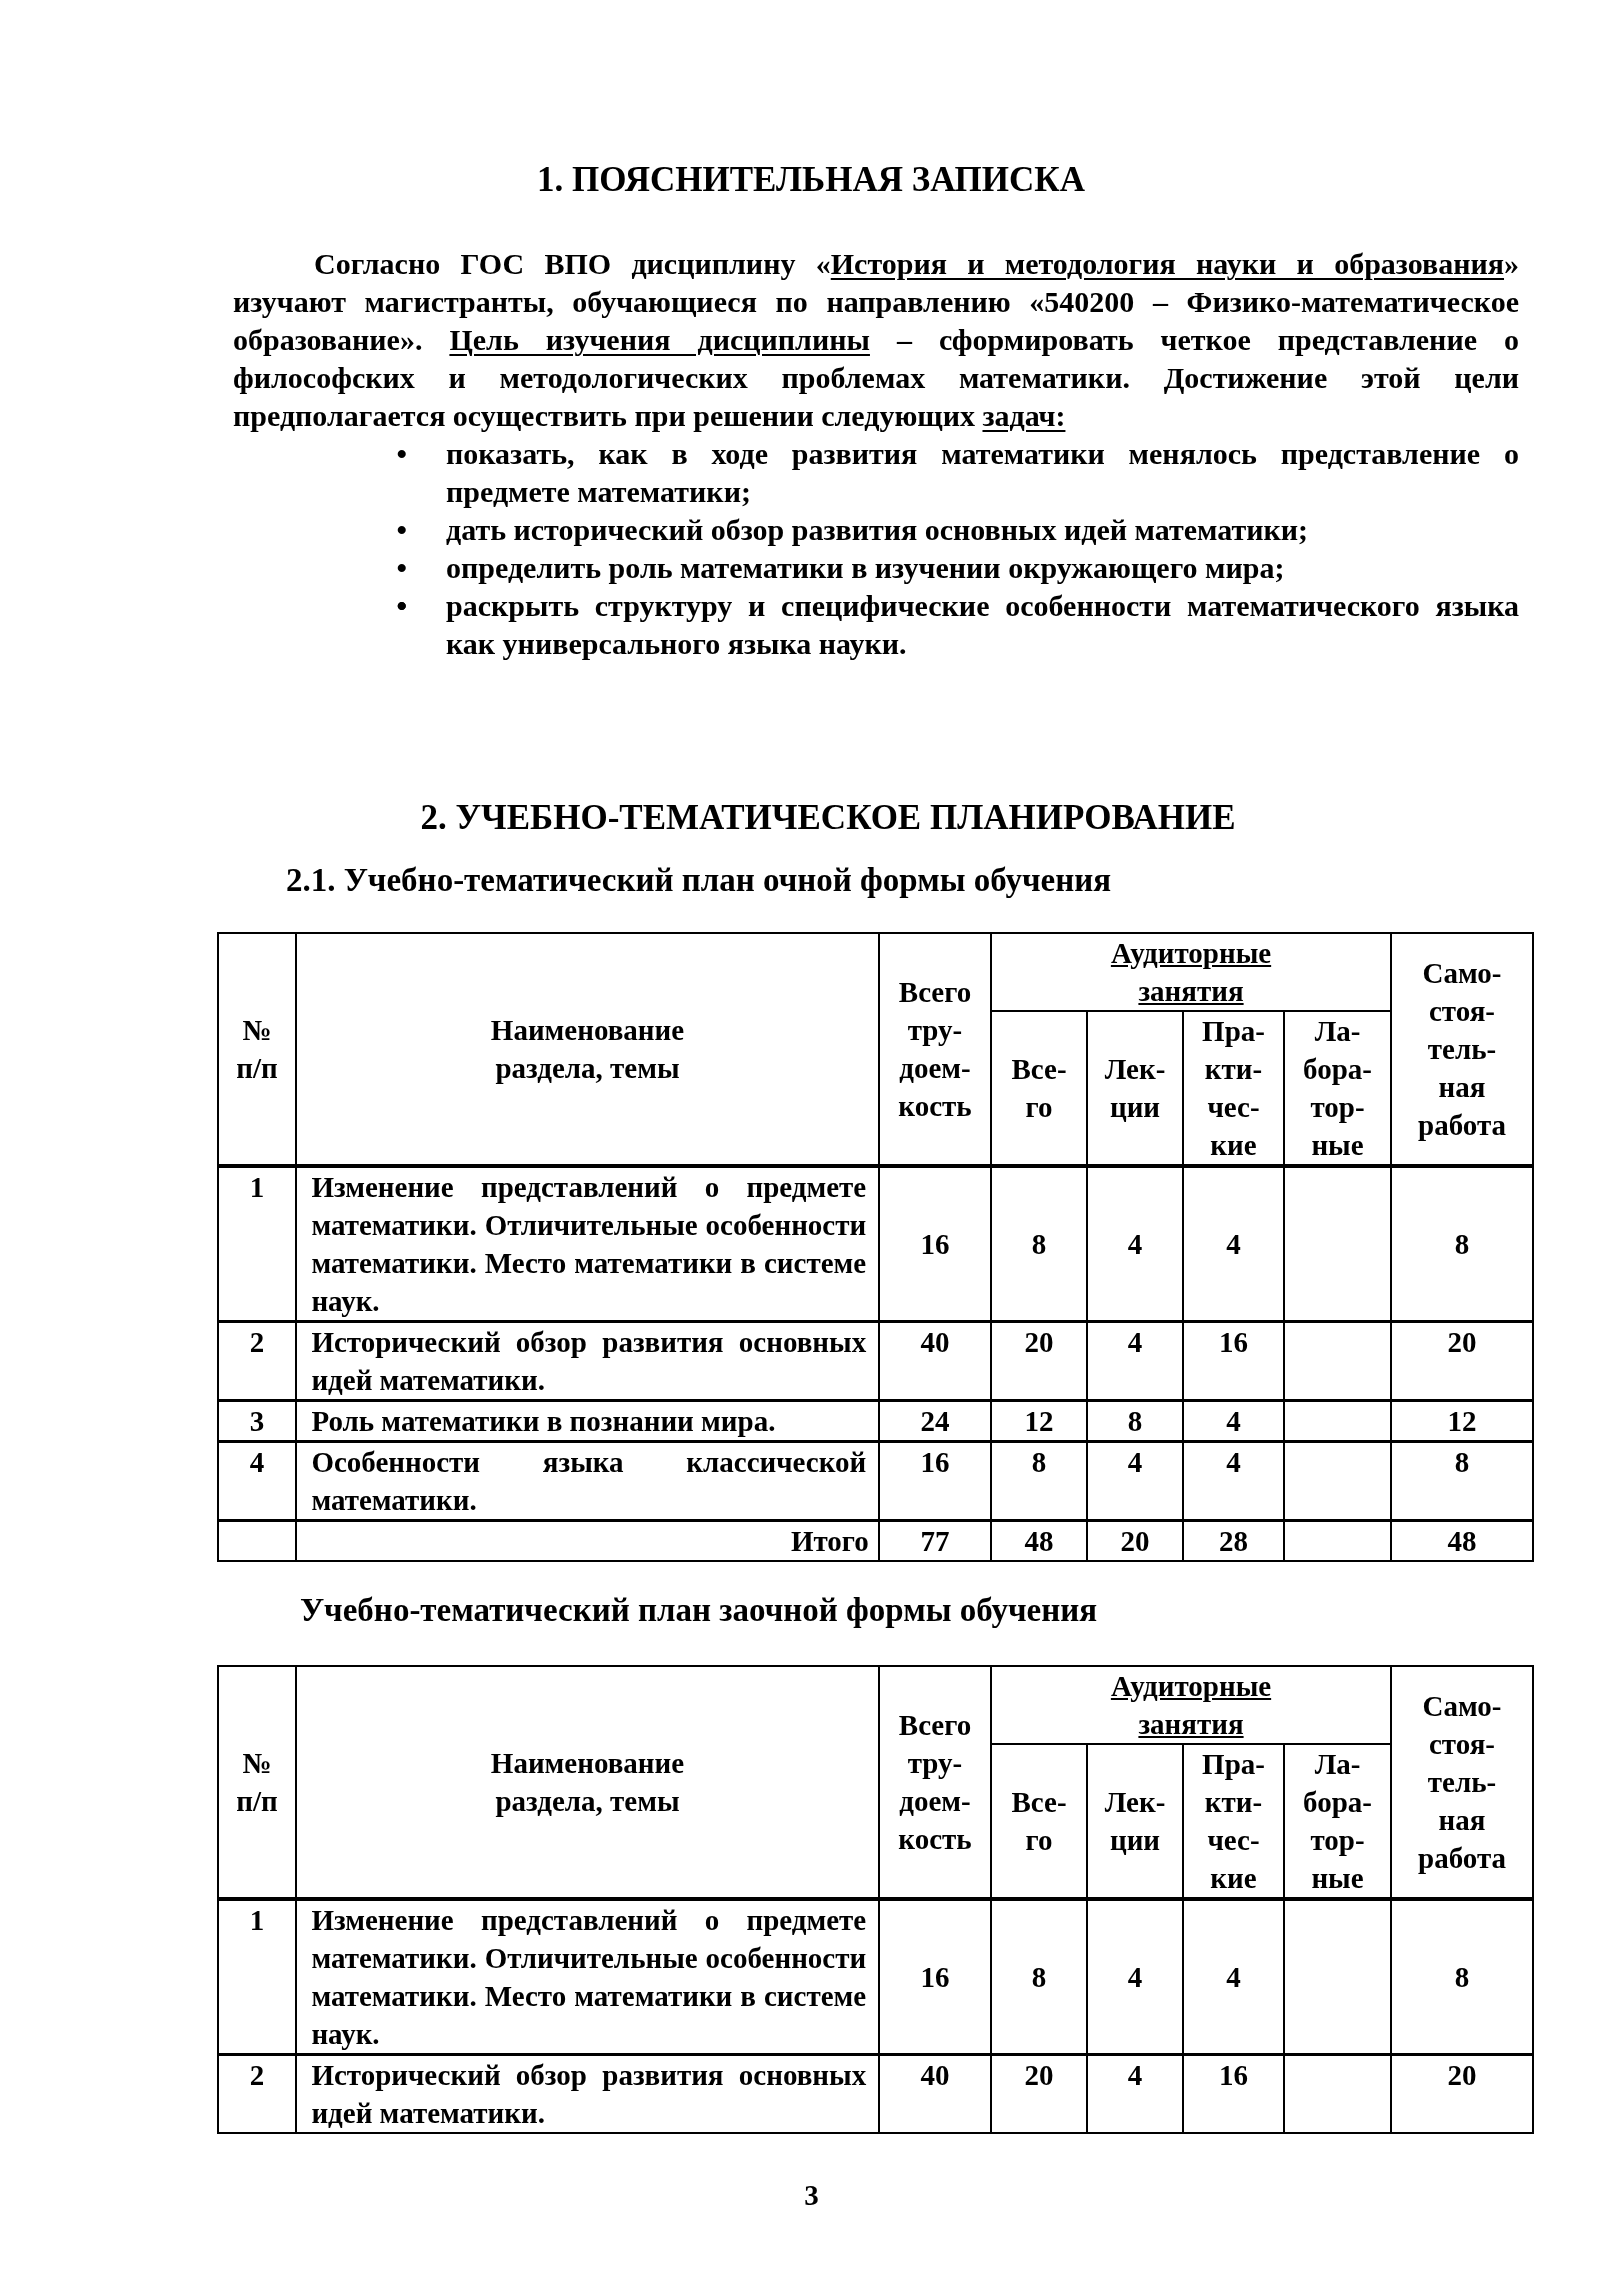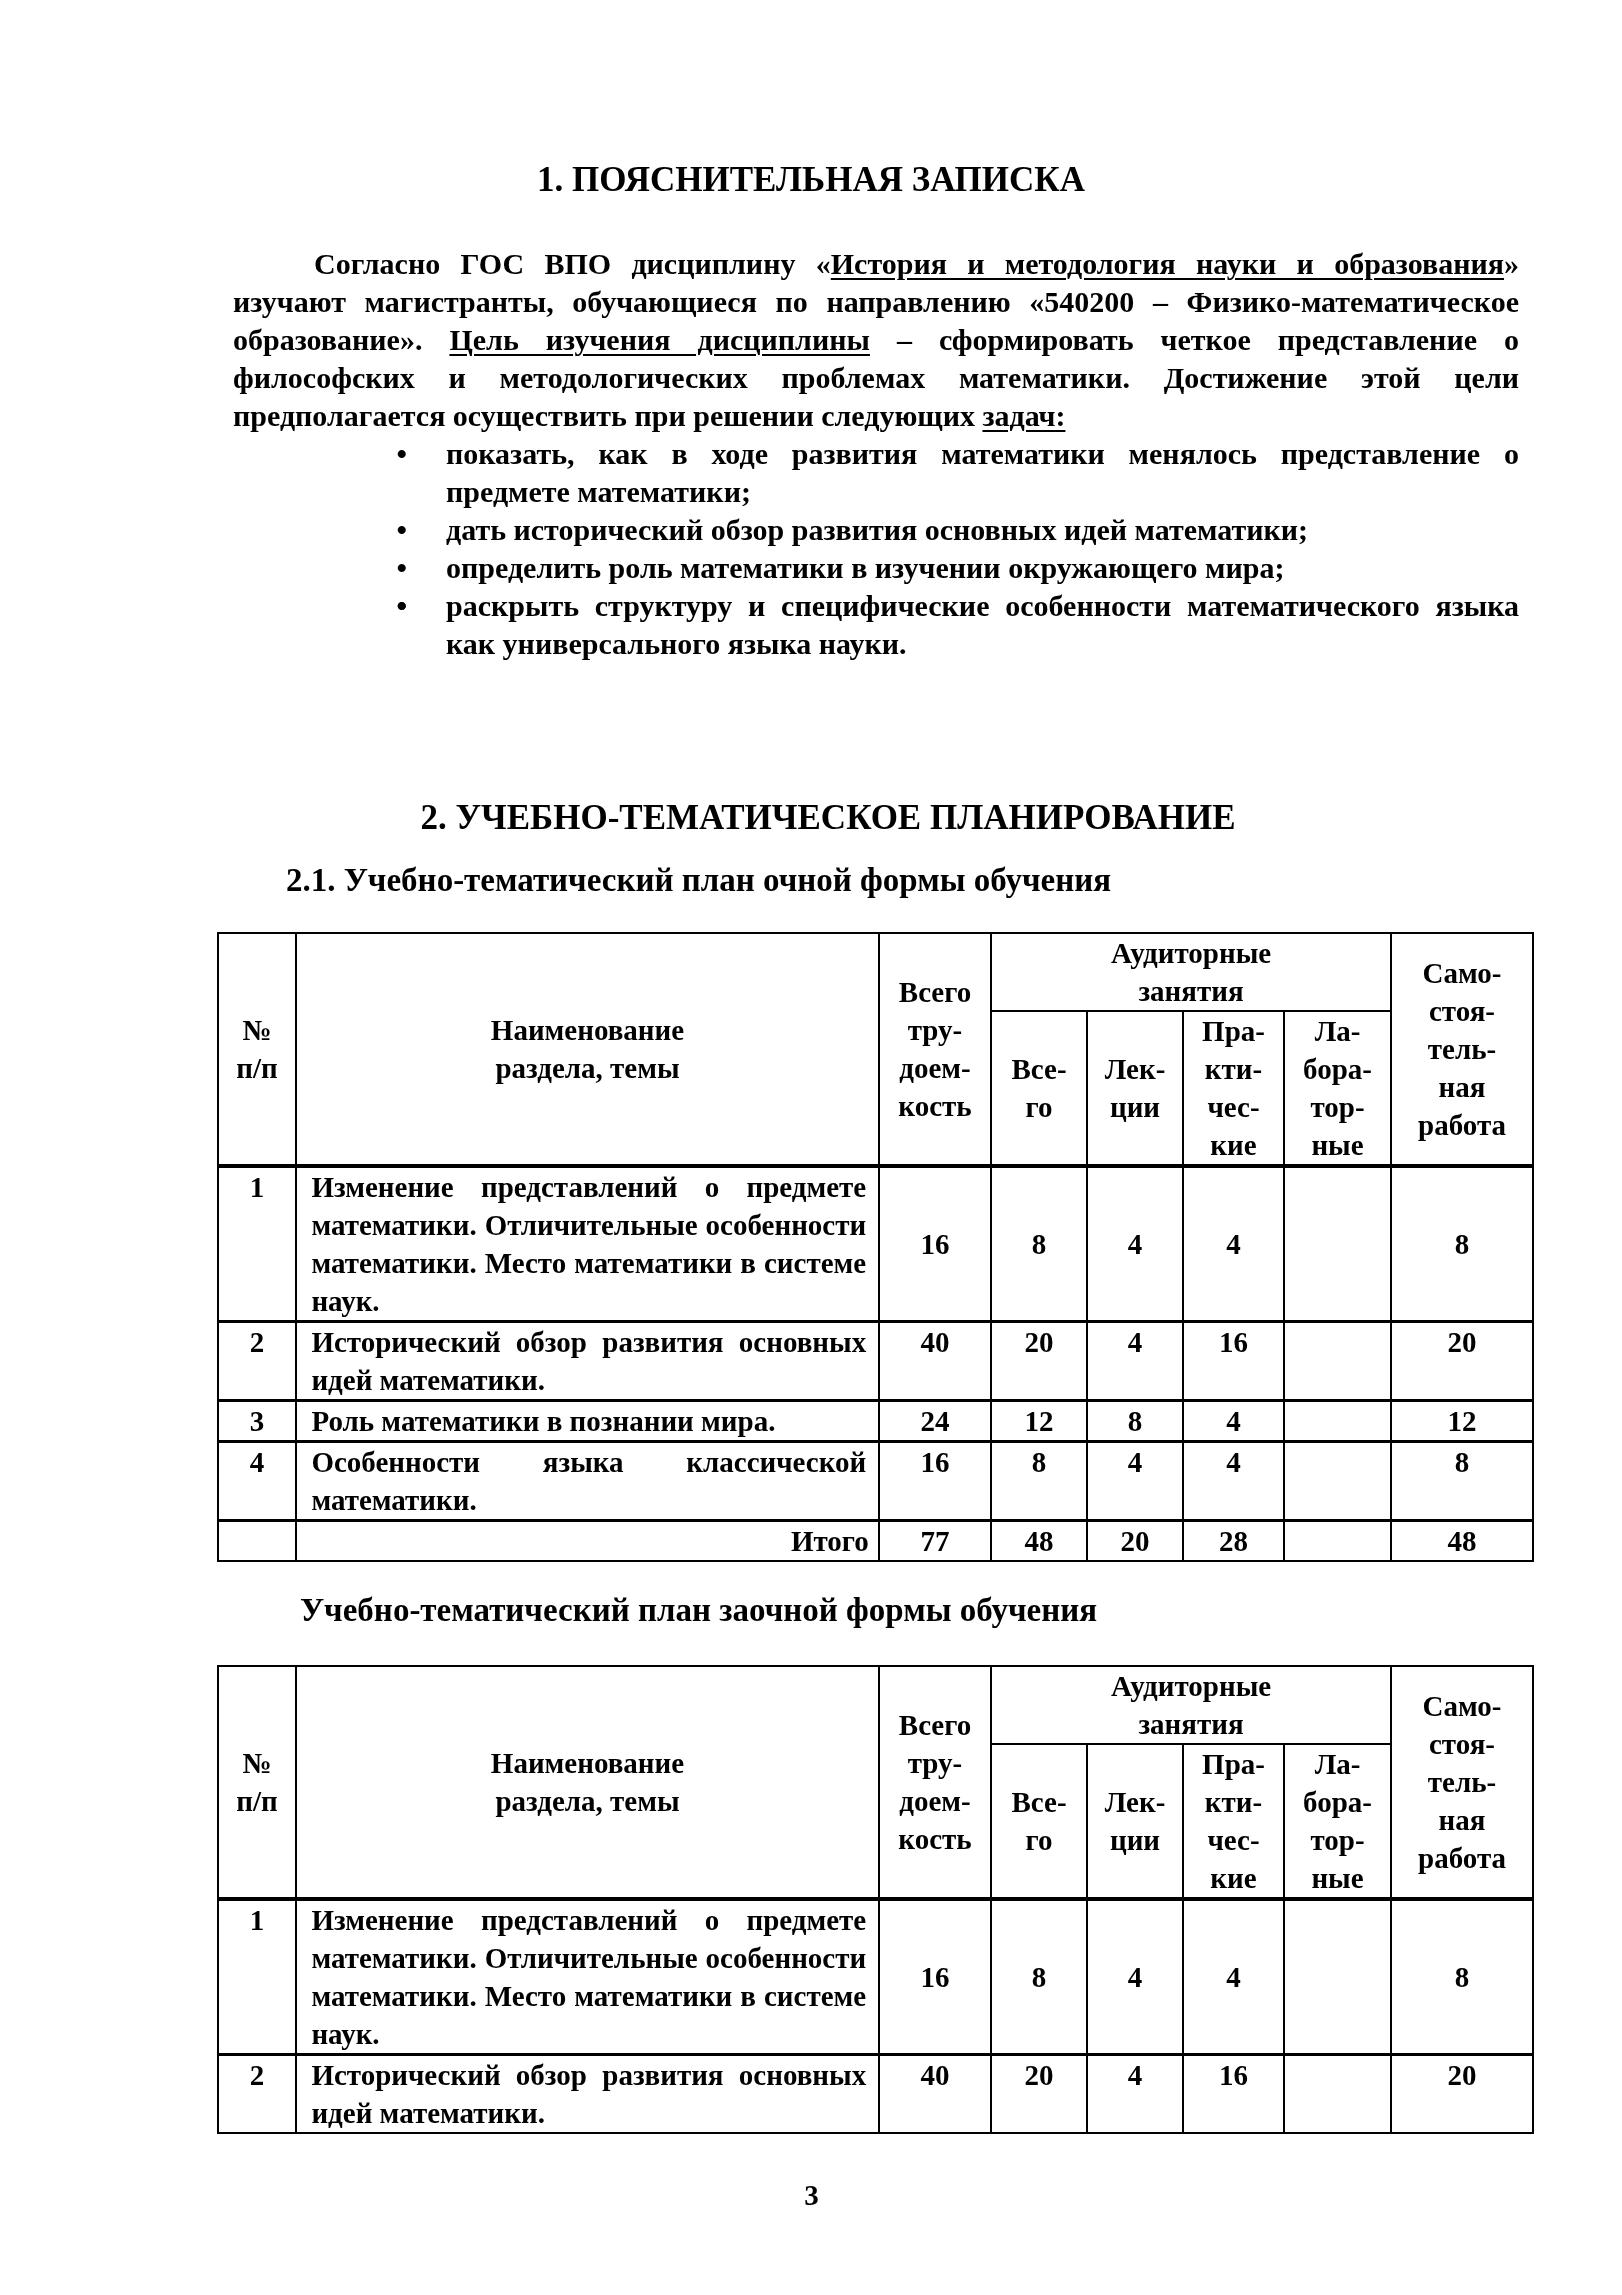--- a/index.html
+++ b/index.html
@@ -11,21 +11,21 @@
     .para .ind { display:inline-block; width:81px; }
     u { text-decoration:underline; text-decoration-thickness:2px; text-underline-offset:3.9px; }
     .bullets { left:386px; width:1133px; font-size:30px; line-height:38px; margin:0; padding:0; list-style:none; }
     .bullets li { position:relative; padding-left:60px; text-align:justify; }
     .bullets li .dot { position:absolute; left:10.5px; top:0; font-size:30px; }
     .sub { left:0; width:1397px; text-align:center; font-size:33px; line-height:38px; }
     table.plan { position:absolute; left:217px; width:1316px; border-collapse:collapse; table-layout:fixed;
       font-weight:bold; font-size:29px; line-height:38px; }
     table.plan td, table.plan th { border:2px solid #000; padding:0 9.2px; vertical-align:top; }
     table.plan thead th { font-weight:bold; text-align:center; vertical-align:middle; padding:0 2.6px; }
-    table.plan thead tr.r1 th.mid { vertical-align:top; }
+    table.plan thead tr.r1 th.mid { vertical-align:top;text-decoration:underline; }
     table.plan thead { border-bottom:4.6px solid #000; }
     table.plan tbody tr { border-top:3.9px solid #000; }
     table.plan td.num { text-align:center; }
     table.plan td.topic { text-align:justify; text-align-last:left; padding:0 11.8px 0 14.4px; }
     table.plan td.val { text-align:center; }
     table.plan td.val.mid { vertical-align:middle; }
     table.plan td.total-label { text-align:right; }
     .pagenum { left:0; width:1623px; text-align:center; font-size:29px; line-height:33px; }
   </style>
 </head>

